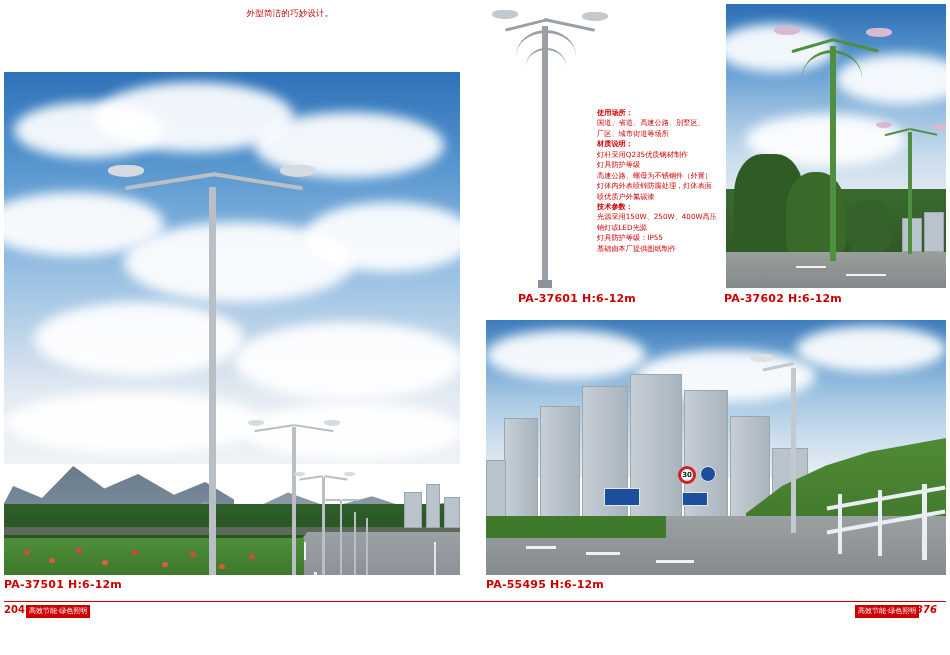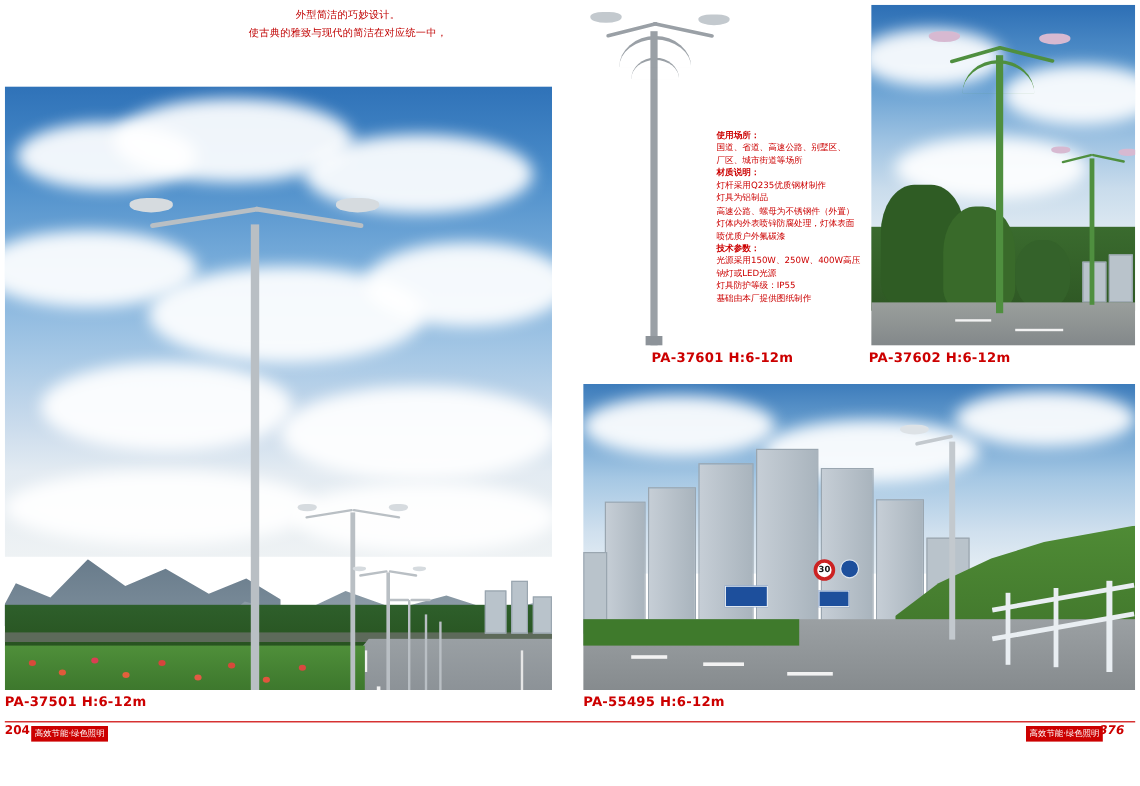--- a/index.html
+++ b/index.html
@@ -181,21 +181,20 @@
   #footer-band-left { left: 26px; }
   #footer-band-right { left: 855px; }
 </style>
 </head>
 <body>
 
 <div class="page">
 
   <div class="header-text">
     <div>外型简洁的巧妙设计。</div>
-    <div>使古典的雅致与现代的简洁在对应统一中，</div>
   </div>
 
   <div class="photo" id="photo-37501">
     <div class="sky-left"></div>
 
     <div class="cloud" style="left:10px;  top:30px;  width:150px; height:56px;"></div>
     <div class="cloud" style="left:90px;  top:10px;  width:200px; height:70px;"></div>
     <div class="cloud" style="left:250px; top:40px;  width:190px; height:66px;"></div>
     <div class="cloud" style="left:-20px; top:120px; width:180px; height:64px;"></div>
     <div class="cloud" style="left:120px; top:150px; width:230px; height:80px;"></div>
@@ -265,29 +264,29 @@
     <div class="lamp-pole" style="left:56px; top:276px; width:14px; height:8px; background:#8d9399;"></div>
 
     <div class="lamp-arm" style="left:22px; top:14px; width:44px; height:3px; background:#9aa0a6; transform:rotate(-14deg); transform-origin:right center;"></div>
     <div class="lamp-arm" style="left:62px; top:14px; width:52px; height:3px; background:#9aa0a6; transform:rotate(12deg); transform-origin:left center;"></div>
     <div class="lamp-head" style="left:10px; top:6px; width:26px; height:9px; background:#c3c9ce;"></div>
     <div class="lamp-head" style="left:100px; top:8px; width:26px; height:9px; background:#c3c9ce;"></div>
 
     <div style="position:absolute; left:34px; top:26px; width:60px; height:26px; border-top:3px solid #9aa0a6; border-radius:50%/100% 100% 0 0;"></div>
     <div style="position:absolute; left:44px; top:44px; width:40px; height:18px; border-top:2px solid #9aa0a6; border-radius:50%/100% 100% 0 0;"></div>
   </div>
-  <div class="caption" style="left:543px; top:292px;text-align:center;">PA-37601 H:6-12m</div>
+  <div class="caption" style="left:518px; top:292px;text-align:center;">PA-37601 H:6-12m</div>
 
   <div class="spec-block">
     <div class="spec-title">使用场所：</div>
     <div class="spec-line">国道、省道、高速公路、别墅区、</div>
     <div class="spec-line">厂区、城市街道等场所</div>
     <div class="spec-title">材质说明：</div>
     <div class="spec-line">灯杆采用Q235优质钢材制作</div>
-    <div class="spec-line">灯具为铝制品</div>
+    <div class="spec-line">灯具防护等级</div>
     <div class="spec-line">高速公路、螺母为不锈钢件（外置）</div>
     <div class="spec-line">灯体内外表喷锌防腐处理，灯体表面</div>
     <div class="spec-line">喷优质户外氟碳漆</div>
     <div class="spec-title">技术参数：</div>
     <div class="spec-line">光源采用150W、250W、400W高压</div>
     <div class="spec-line">钠灯或LED光源</div>
     <div class="spec-line">灯具防护等级：IP55</div>
     <div class="spec-line">基础由本厂提供图纸制作</div>
   </div>
 

